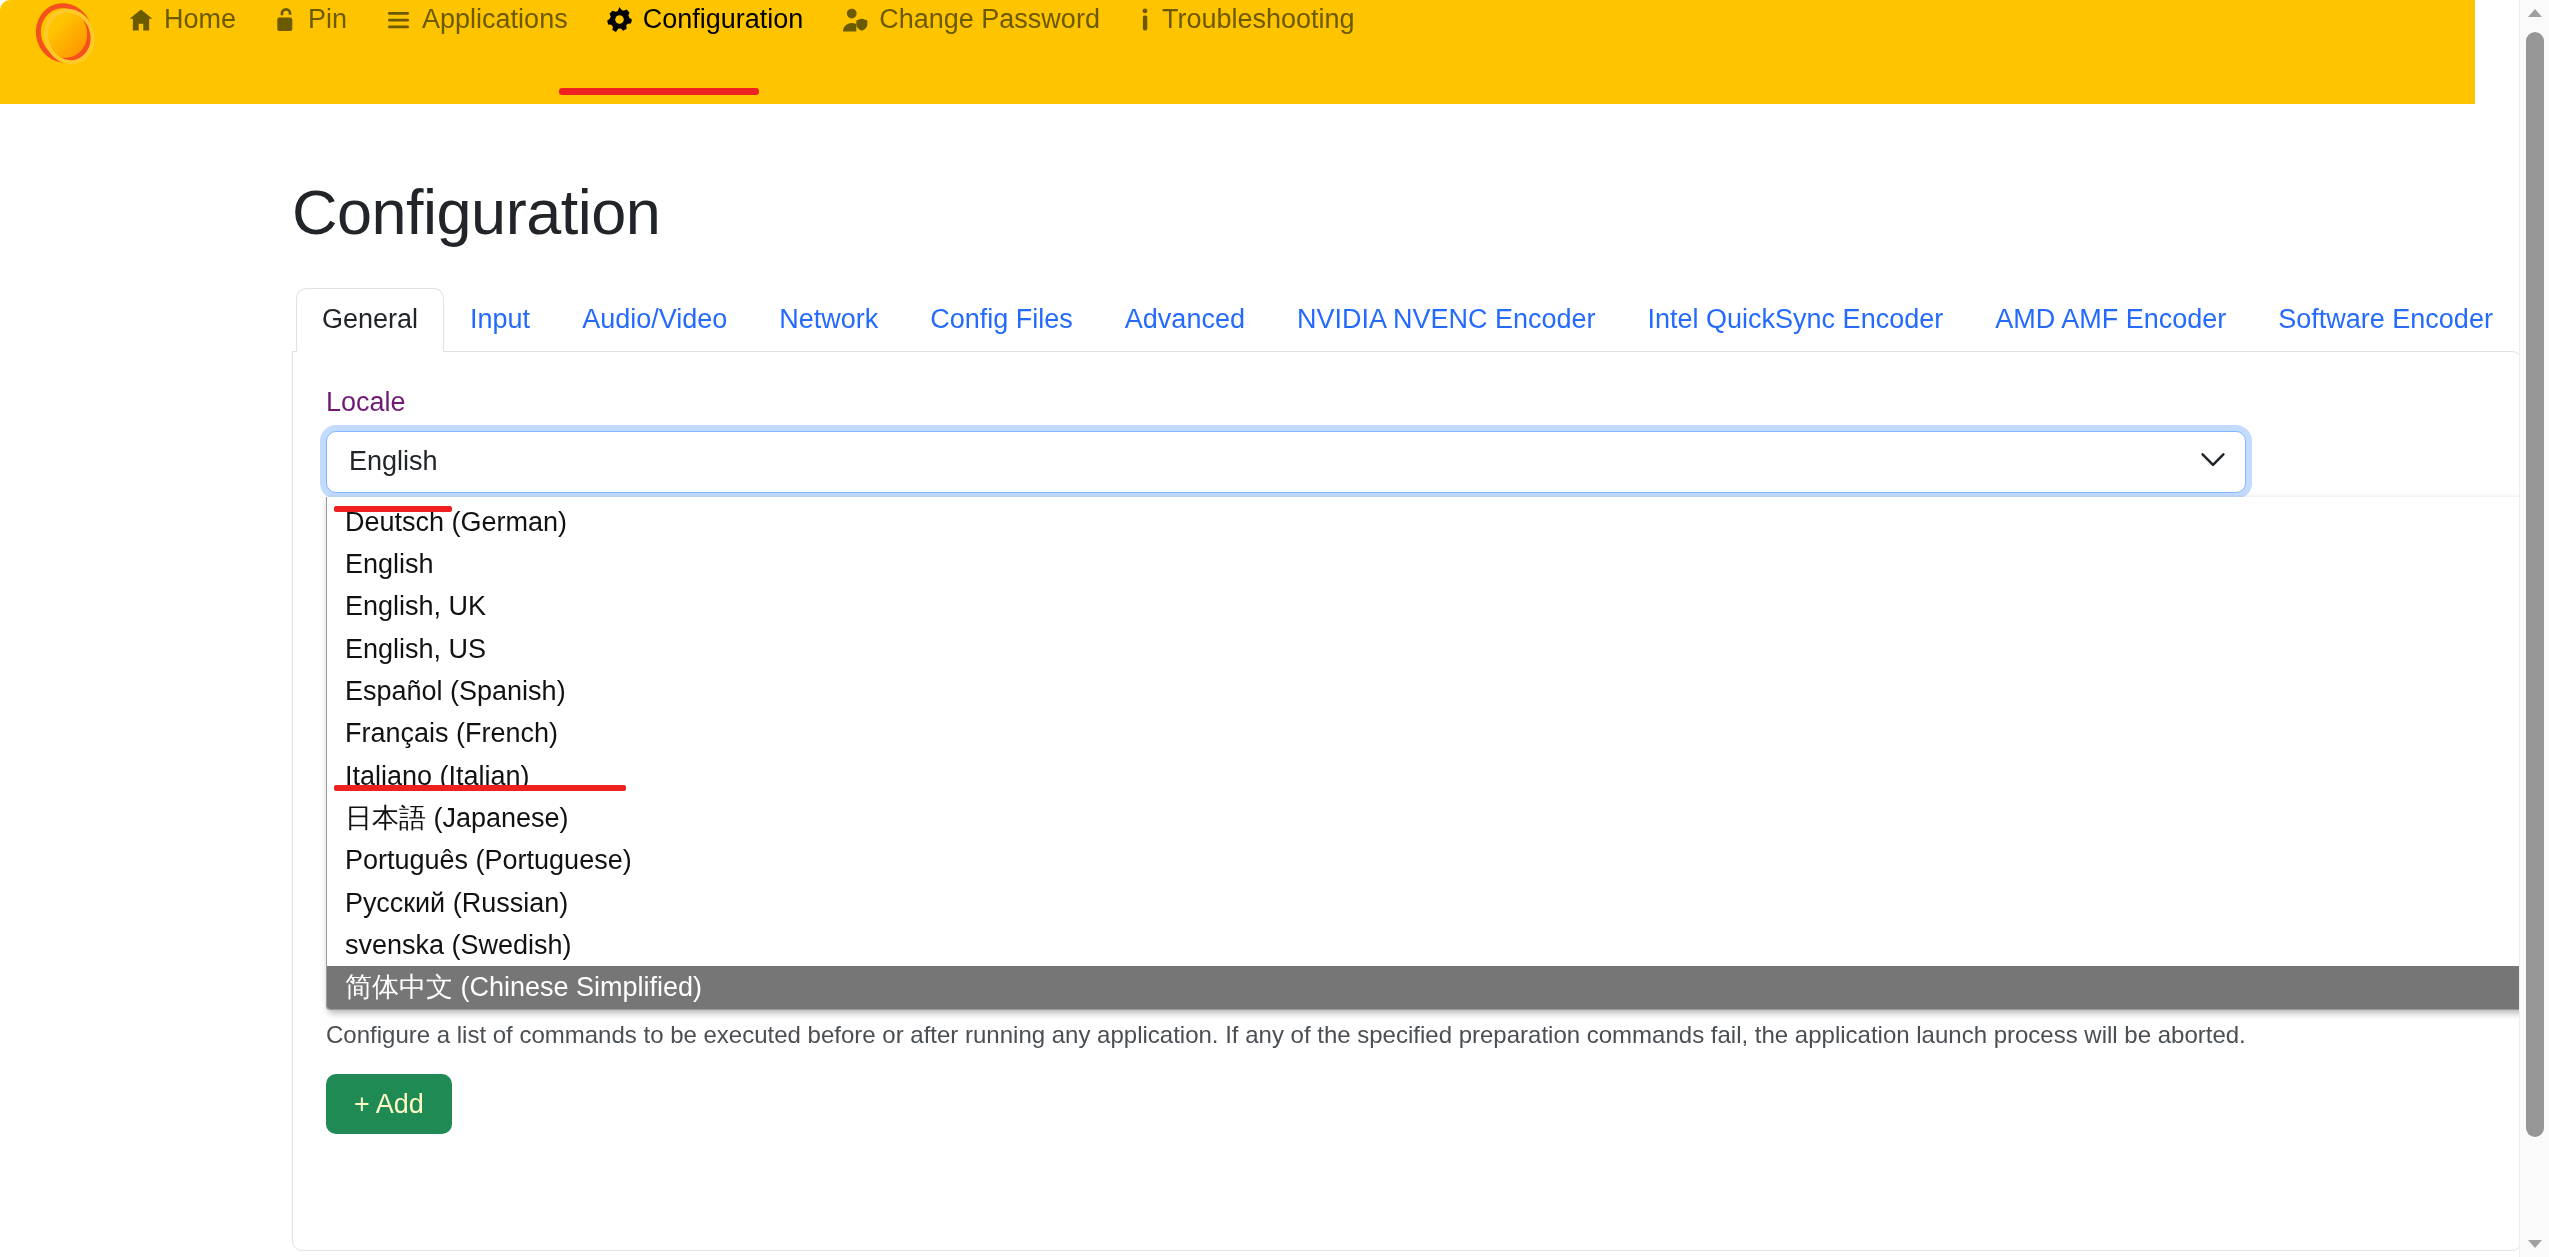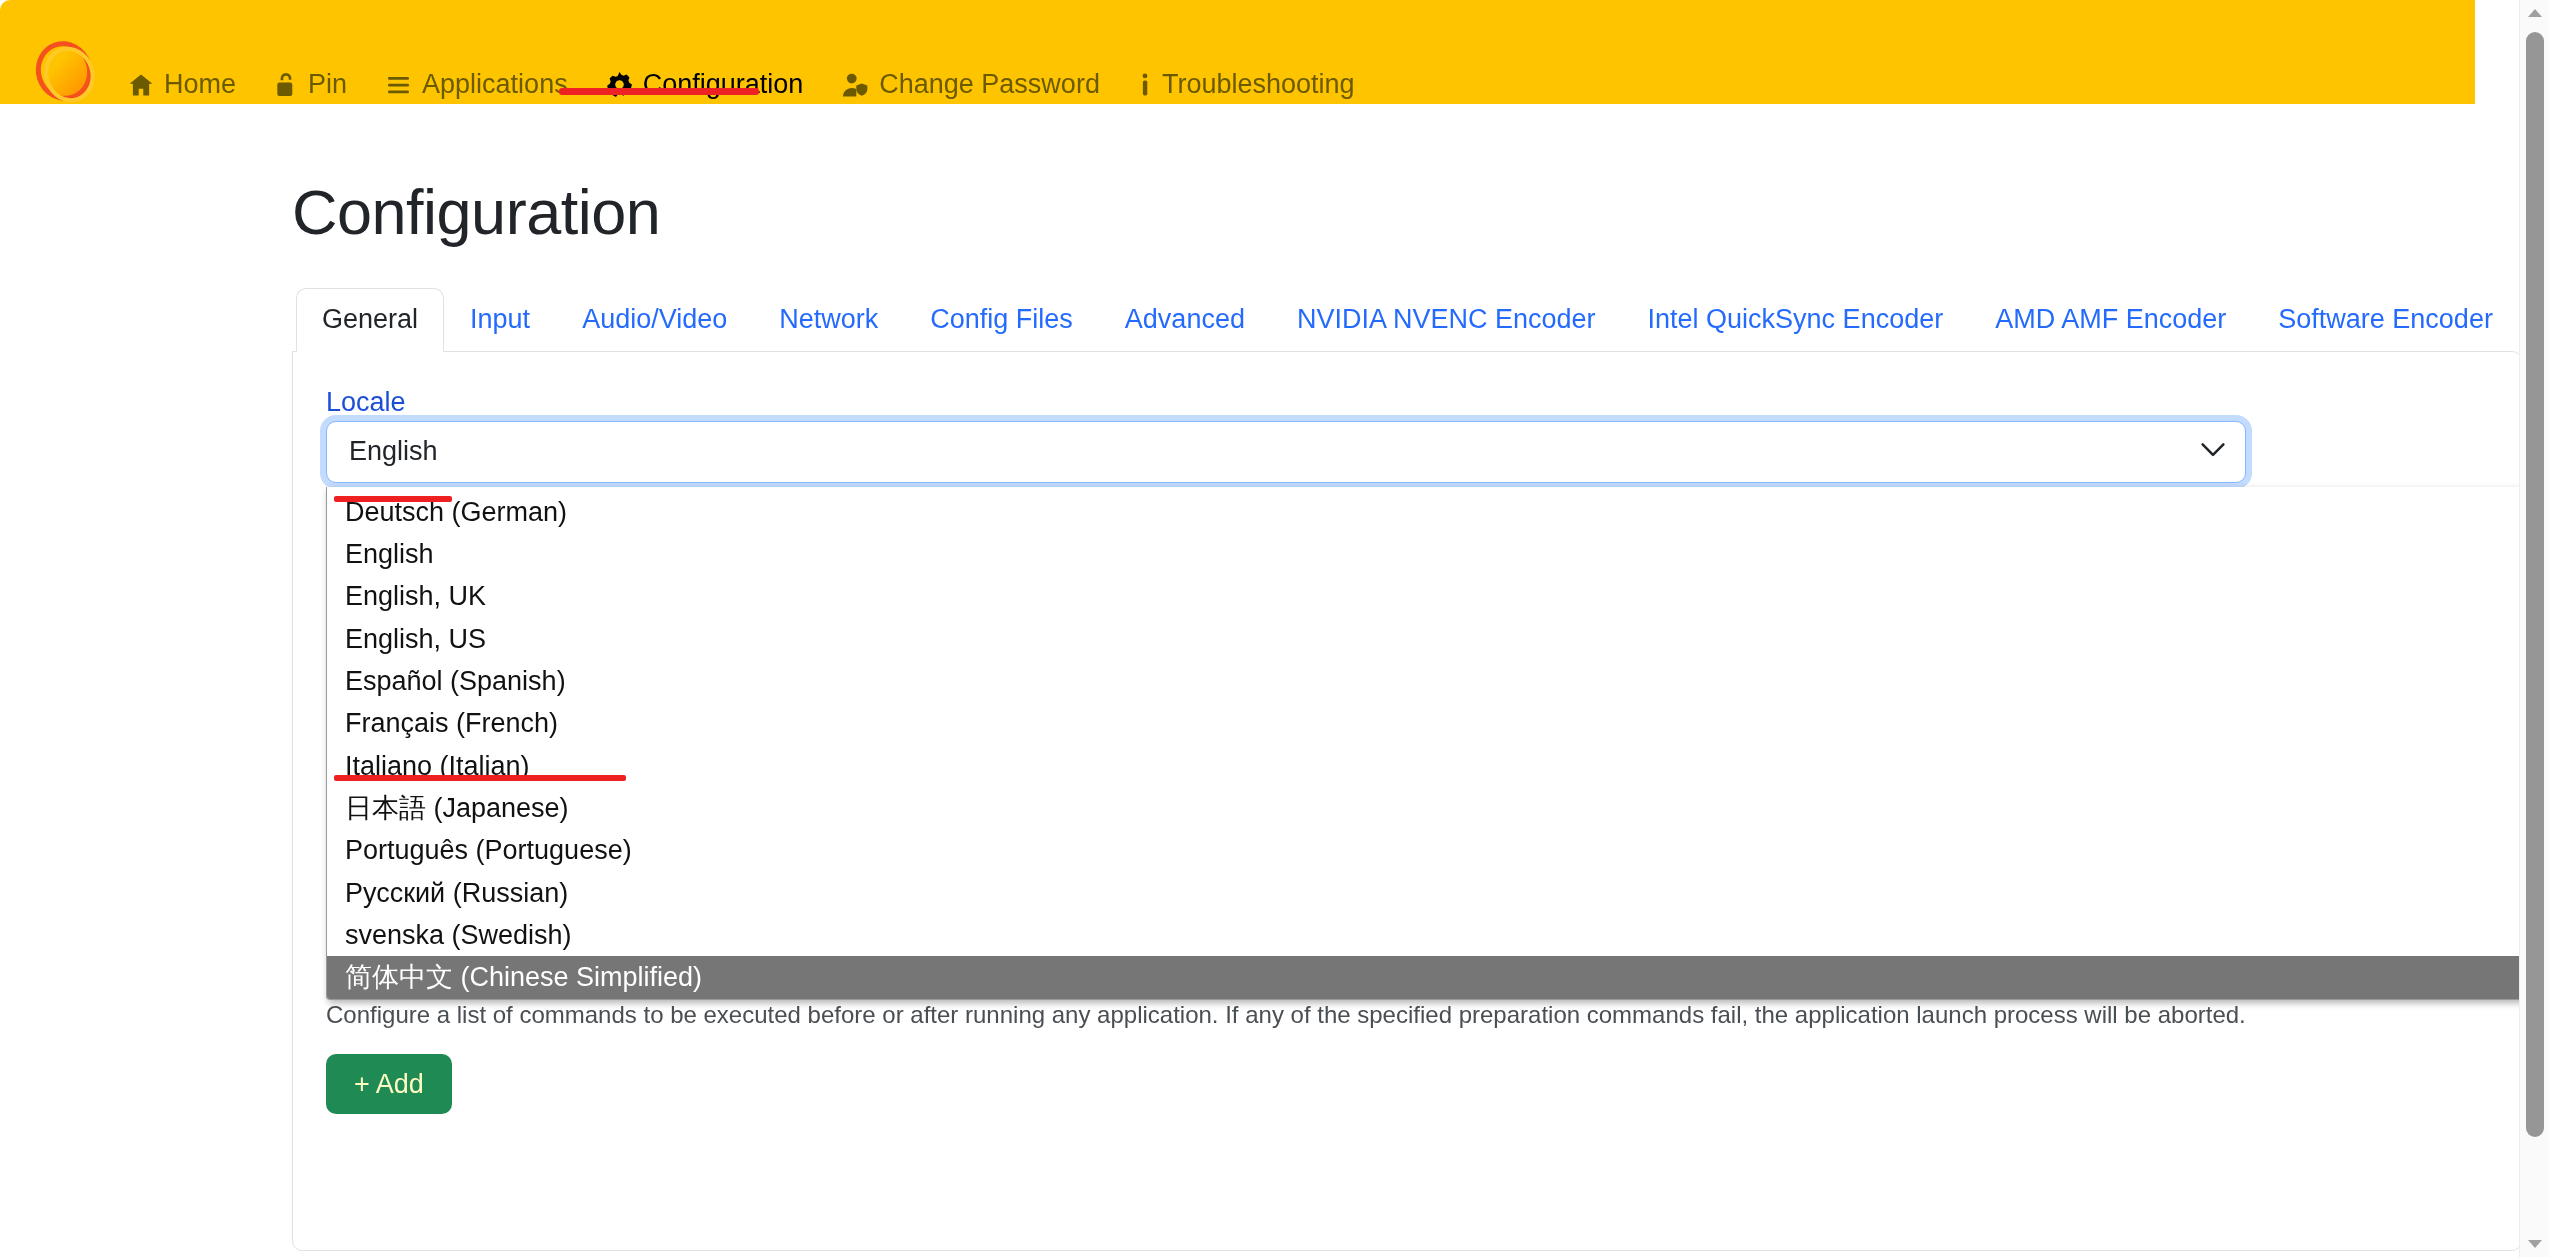--- a/index.html
+++ b/index.html
@@ -11,21 +11,21 @@
     font-family: "Liberation Sans", sans-serif;
   }
 
   
   .navbar {
     position: relative;
     width: 2475px;
     height: 104px;
     background: #ffc400;
     display: flex;
-    align-items: flex-end;
+    align-items: flex-start;
     padding-left: 20px;
     border-top-left-radius: 10px;
   }
   .brand-logo {
     width: 66px; height: 66px;
     margin-left: 12px; margin-right: 28px;
     position: relative;
     flex: 0 0 auto;
   }
   .brand-logo .ring {
@@ -127,22 +127,22 @@
     border-radius: 0 10px 10px 10px;
     background: #ffffff;
     margin-top: -1px;
     padding: 30px 33px 20px 33px;
     position: relative;
     min-height: 900px;
   }
 
   .field-label {
     font-size: 27px;
-    color: #1d4ed8;
-    margin: 5px 0 3px 0;
+    color: #701a75;
+    margin: 5px 0 13px 0;
     display: block;
   }
 
   
   .select-wrap { position: relative; width: 1920px; }
   .form-select {
     width: 100%;
     height: 62px;
     font-size: 27px;
     color: #212529;

